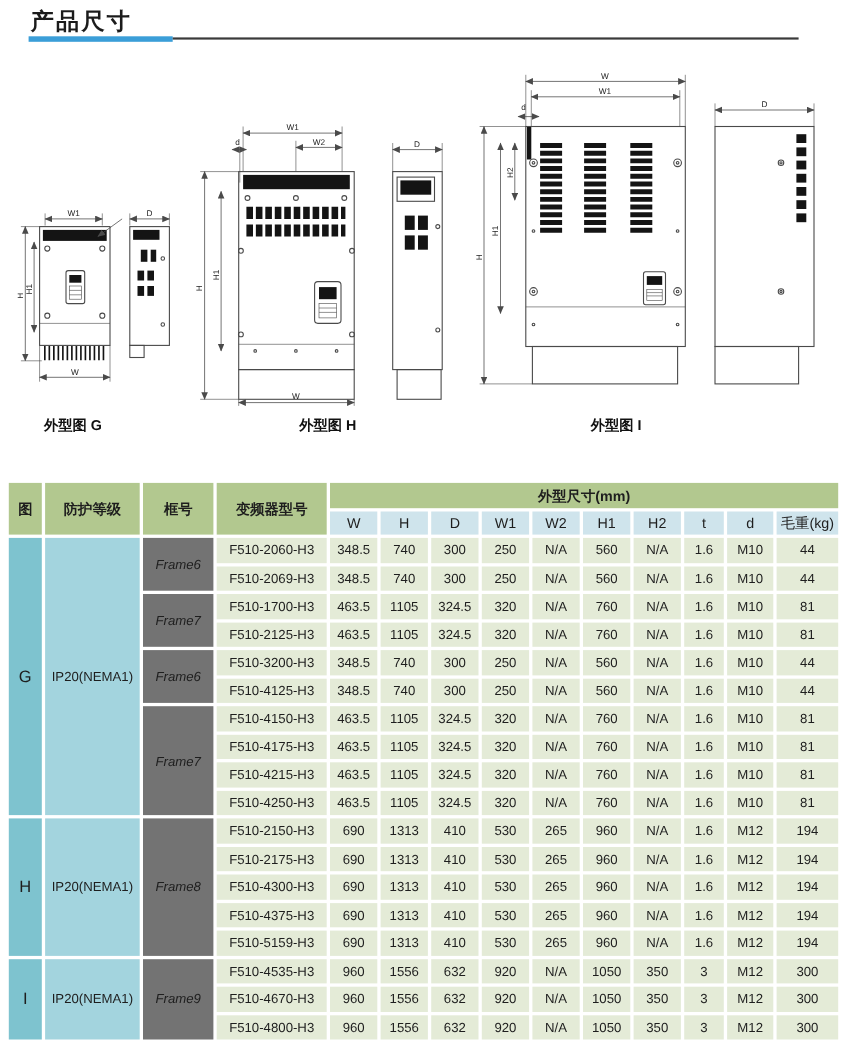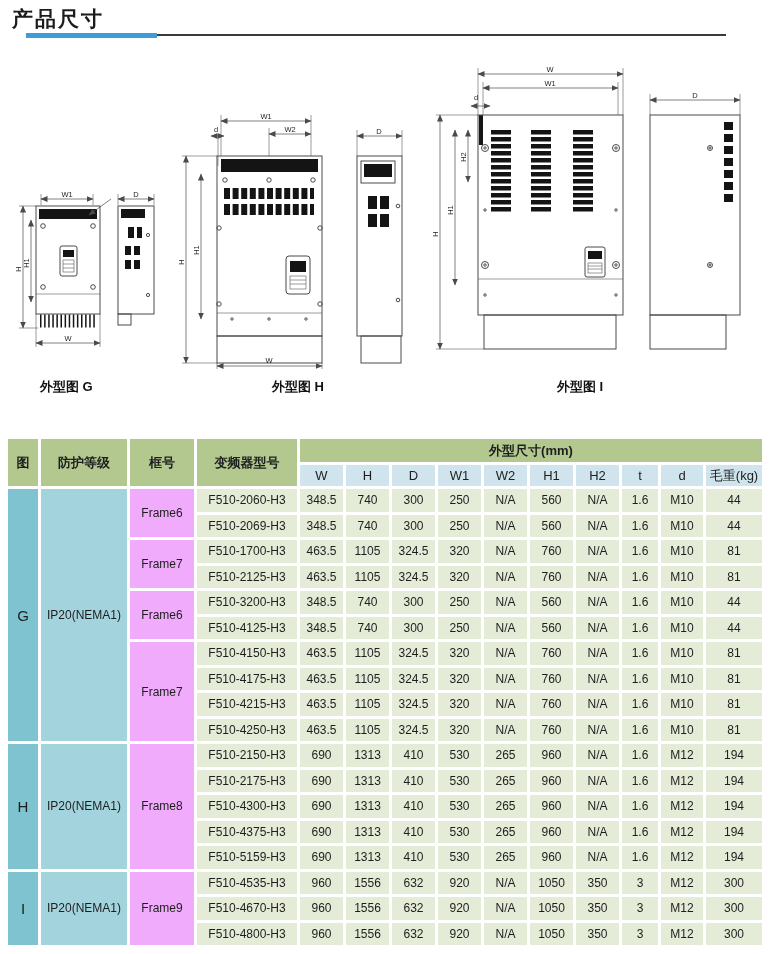--- a/index.html
+++ b/index.html
@@ -1,48 +1,48 @@
 <!DOCTYPE html>
 <html><head>
 <meta charset="utf-8">
 <style>
   html,body{margin:0;padding:0;background:#ffffff;}
   body{font-family:"Liberation Sans",sans-serif;color:#222;}
   .page{position:relative;width:772px;height:954px;background:#fff;overflow:hidden;}
 
   
-  .title{position:absolute;left:12px;top:5px;font-size:21px;font-weight:bold;color:#1b1b1b;letter-spacing:2px;}
+  .title{position:absolute;left:28px;top:5px;font-size:21px;font-weight:bold;color:#1b1b1b;letter-spacing:2px;}
   .rule-blue{position:absolute;left:26px;top:33px;width:131px;height:5px;background:#3b9ed8;}
   .rule-dark{position:absolute;left:157px;top:34px;width:569px;height:2px;background:#3a3a3a;}
 
   
   .drawings{position:absolute;left:0;top:44px;width:772px;height:392px;}
   .fig{position:absolute;}
   .fig-g{left:16px;top:146px;}
   .fig-h{left:172px;top:64px;}
   .fig-i{left:428px;top:16px;}
   .fig .edge{fill:none;stroke:#4a4a4a;stroke-width:1;}
   .fig .thin{fill:none;stroke:#4a4a4a;stroke-width:0.55;}
   .fig .blk{fill:#141414;stroke:none;}
   .fig .dim{stroke:#4a4a4a;stroke-width:0.7;fill:none;}
   .fig text{font-size:7.5px;fill:#1d1d1d;font-family:"Liberation Sans",sans-serif;}
   .fig .vents{stroke:#141414;fill:none;}
   .fig-caption{position:absolute;font-size:13px;font-weight:600;color:#111;text-align:left;width:110px;}
   .cap-g{left:40px;top:334px;}
   .cap-h{left:272px;top:334px;}
-  .cap-i{left:557px;top:334px;}
+  .cap-i{left:537px;top:334px;}
 
   
   table.dims{position:absolute;left:5px;top:436px;border-collapse:separate;border-spacing:3px;table-layout:fixed;}
   table.dims th,table.dims td{padding:0;margin:0;text-align:center;vertical-align:middle;overflow:hidden;white-space:nowrap;}
   .cell-head{background:#b2c88f;font-size:13px;font-weight:bold;color:#1e1e1e;}
   .cell-dimhead{background:#cfe4ec;font-size:13px;font-weight:normal;color:#1e1e1e;}
   .cell-figure{background:#7ec3cf;font-size:15px;color:#1e1e1e;}
   .cell-protection{background:#a3d4de;font-size:12px;color:#1e1e1e;}
-  .cell-frame{background:#f0abfc;font-size:12px;color:#1e1e1e;}
+  .cell-frame{background:#737373;font-size:12px;color:#1e1e1e;font-style:italic;}
   .cell-model,.cell-data{background:#e4ebd7;font-size:12px;color:#1e1e1e;}
   thead tr.r1{height:23px;}
   thead tr.r2{height:21px;}
   tbody tr{height:22.5px;}
 </style>
 </head>
 <body>
 
 <div class="page">
 

